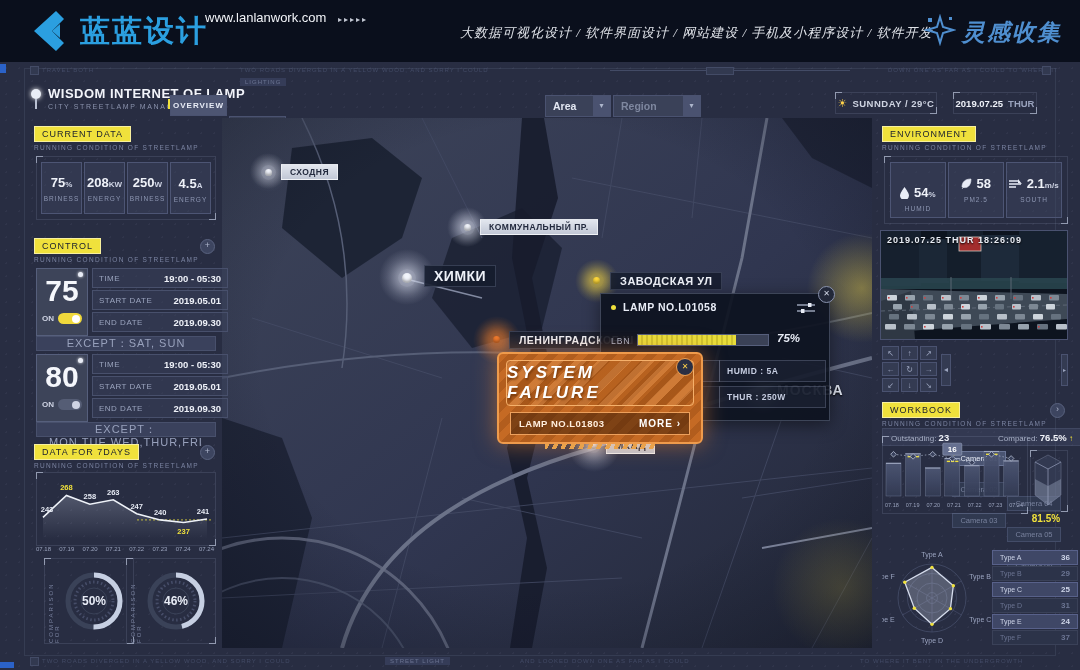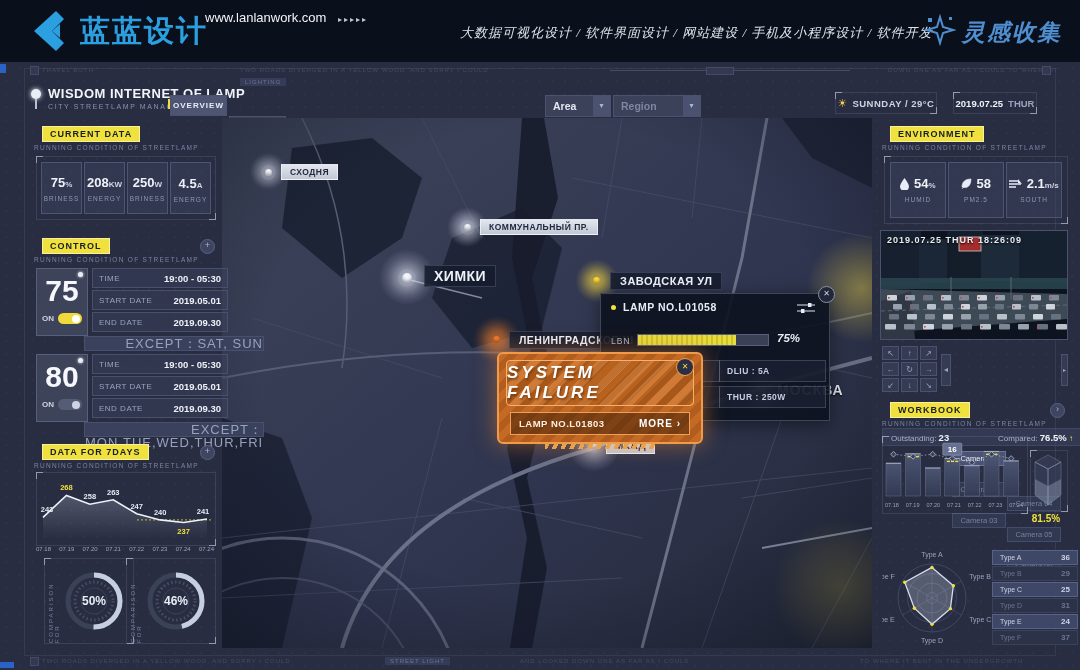--- a/index.html
+++ b/index.html
@@ -11,21 +11,21 @@
   .brand{font-size:30px;font-weight:bold;color:#2b9fe0;letter-spacing:2px;font-family:"DejaVu Sans",sans-serif;}
   .bsmall{font-size:13px;color:#f2f4f8;}
   .services{font-size:13px;color:#dfe2e8;font-style:italic;font-family:"Liberation Serif","DejaVu Serif",serif;letter-spacing:1px;}
   .collect{font-size:23px;font-weight:bold;font-style:italic;color:#4f8fd0;font-family:"DejaVu Serif",serif;letter-spacing:2px;}
   
   #dash{position:absolute;left:0;top:62px;width:1080px;height:608px;background:#282d42;
     background-image:radial-gradient(rgba(170,180,210,0.06) 1px,transparent 1px);background-size:13px 13px;}
   .frame{border:1px solid rgba(150,160,190,0.13);}
   .decor{font-size:6px;color:#434b66;letter-spacing:1px;white-space:nowrap;}
   .decorbox{width:7px;height:7px;border:1px solid #434b66;background:#323950;}
-  .ytag{display:inline-block;background:#f0e13c;color:#181d2e;font-size:9px;font-weight:bold;letter-spacing:1px;padding:2px 7px;border:1px solid rgba(255,255,255,0.5);margin-left:8px;}
+  .ytag{display:inline-block;background:#f0e13c;color:#181d2e;font-size:9px;font-weight:normal;letter-spacing:1px;padding:2px 7px;border:1px solid rgba(255,255,255,0.5);}
   .psub{font-size:6.5px;color:#7b84a2;letter-spacing:1.3px;}
   .pbtn{width:13px;height:13px;border-radius:50%;background:#3d4560;border:1px solid #59627f;color:#aeb6cc;font-size:9px;line-height:11px;text-align:center;}
   .cor{border:1px solid rgba(150,160,190,0.18);}
   .cor::before,.cor::after{content:'';position:absolute;width:6px;height:6px;border:1px solid rgba(205,213,235,0.6);}
   .cor::before{top:-1px;left:-1px;border-right:none;border-bottom:none;}
   .cor::after{bottom:-1px;right:-1px;border-left:none;border-top:none;}
   .tab{position:relative;width:55px;height:19px;line-height:19px;background:#3a4158;border:1px solid #4a5270;
     color:#868fa9;font-size:8px;font-weight:bold;text-align:center;letter-spacing:1px;}
   .tab::before{content:'';position:absolute;left:-3px;top:3px;width:2px;height:10px;background:#9aa3bd;}
   .tab.active{background:#4d5572;color:#e8ecf6;}
@@ -33,21 +33,21 @@
   .sel{height:20px;background:#3a4158;border:1px solid #4a5270;display:flex;align-items:center;}
   .sel .lbl{flex:1;font-size:10.5px;font-weight:bold;padding-left:7px;}
   .sel .car{width:17px;height:100%;background:#4a5270;color:#aeb6cc;font-size:8px;text-align:center;line-height:20px;}
   .card{background:rgba(62,70,98,0.45);border:1px solid #4d5574;text-align:center;}
   .cval{font-size:13px;font-weight:bold;color:#eef1f8;}
   .cunit{font-size:8px;font-weight:bold;color:#cfd4e4;}
   .clab{font-size:6.5px;color:#8d96b2;letter-spacing:1px;margin-top:4px;}
   .crow{background:rgba(58,66,92,0.5);border:1px solid #48506c;display:flex;align-items:center;justify-content:space-between;padding:0 6px;}
   .crow .k{font-size:8px;color:#9aa3bd;letter-spacing:0.5px;}
   .crow .v{font-size:9.5px;font-weight:bold;color:#eef1f8;}
-  .except{background:#3a415c;border:1px solid #48506c;font-size:13px;color:#98a1bc;text-align:right;line-height:13px;letter-spacing:1px;margin-left:48px;}
+  .except{background:#3a415c;border:1px solid #48506c;font-size:11px;color:#98a1bc;text-align:center;line-height:13px;letter-spacing:1px;}
   .bignum{background:#3d4459;border:1px solid #565f7c;}
   .bignum .n{font-size:30px;font-weight:bold;color:#f5f7fc;text-align:center;line-height:44px;}
   .bignum .foot{display:flex;align-items:center;justify-content:space-between;padding:0 5px;}
   .bignum .on{font-size:8px;color:#cfd4e4;font-weight:bold;}
   .tog{width:24px;height:11px;border-radius:6px;position:relative;}
   .tog.on{background:#f0d93c;}
   .tog.off{background:#555d75;}
   .tog i{position:absolute;top:1.5px;width:8px;height:8px;border-radius:50%;background:#fff;}
   .tog.on i{right:2px;} .tog.off i{right:2px;background:#cfd4e4;}
   .lampdot{position:absolute;right:4px;top:3px;width:5px;height:5px;border-radius:50%;background:#e8ecf6;box-shadow:0 0 3px #fff;}
@@ -255,21 +255,21 @@
           <rect x="11" y="1" width="3.5" height="4" fill="#e8ecf6"></rect>
         <line x1="0" y1="9" x2="18" y2="9" stroke="#aeb6cc" stroke-width="1.3"></line>
           <rect x="4" y="7" width="3.5" height="4" fill="#e8ecf6"></rect>
       </svg>
       <div class="ab" style="left:10px;top:42px;font-size:8.5px;color:#aab2c8;letter-spacing:1px">LBN</div>
       <div class="ab" style="left:36px;top:40px;width:130px;height:10px;background:#3a4156;border:1px solid #565f7c">
         <div style="width:75%;height:100%;background:repeating-linear-gradient(90deg,#e8dd3a 0 3px,#cdc22e 3px 5px)"></div>
       </div>
       <div class="ab" style="left:176px;top:38px;font-size:11.5px;font-weight:bold;font-style:italic">75%</div>
       <div class="ab pfield" style="left:10px;top:66px;width:100px">SITUATION : ON</div>
-      <div class="ab pfield" style="left:118px;top:66px;width:98px">DLIU : 5A</div>
+      <div class="ab pfield" style="left:118px;top:66px;width:98px">HUMID : 5A</div>
       <div class="ab pfield" style="left:10px;top:92px;width:100px;opacity:0.6">DYA : 15V</div>
       <div class="ab pfield" style="left:118px;top:92px;width:98px">THUR : 250W</div>
     </div>
     <div class="ab closebtn" style="left:818px;top:224px">✕</div>
 
     <div class="ab" id="alert" style="left:497px;top:290px;width:202px;height:88px">
       <div class="inner">
         <span class="ttl">SYSTEM FAILURE</span>
       </div>
       <div class="bar">
@@ -405,21 +405,21 @@
           <circle cx="33" cy="33" r="19" fill="none" stroke="#5a6382" stroke-width="3" stroke-dasharray="1.5 2.5" opacity="0.6"></circle>
           <circle cx="33" cy="33" r="13" fill="none" stroke="#3a4258" stroke-width="1"></circle>
         </svg>
       <div style="position:absolute;left:16px;top:9px;width:66px;height:66px;display:flex;align-items:center;justify-content:center;font-size:12px;font-weight:bold">46%</div>
     </div>
 
     <div class="ab ytag" style="left:882px;top:64px">ENVIRONMENT</div>
     <div class="ab psub" style="left:882px;top:82px">RUNNING CONDITION OF STREETLAMP</div>
     <div class="ab cor" style="left:884px;top:94px;width:182px;height:66px"></div>
     <div class="ab card" style="left:890px;top:100px;width:54px;height:54px">
-      <div style="margin-top:11px">
+      <div style="margin-top:20px">
         <svg width="9" height="12" viewBox="0 0 9 12" style="vertical-align:-2px">
             <path d="M4.5 0 C4.5 0 9 6 9 8.5 A4.5 4.5 0 0 1 0 8.5 C0 6 4.5 0 4.5 0Z" fill="#e8ecf6"></path>
           </svg>
         <span class="cval">54</span><span class="cunit">%</span>
       </div>
       <div class="clab">HUMID</div>
     </div>
     <div class="ab card" style="left:948px;top:100px;width:54px;height:54px">
       <div style="margin-top:11px">
         <svg width="11" height="12" viewBox="0 0 11 12" style="vertical-align:-2px">

